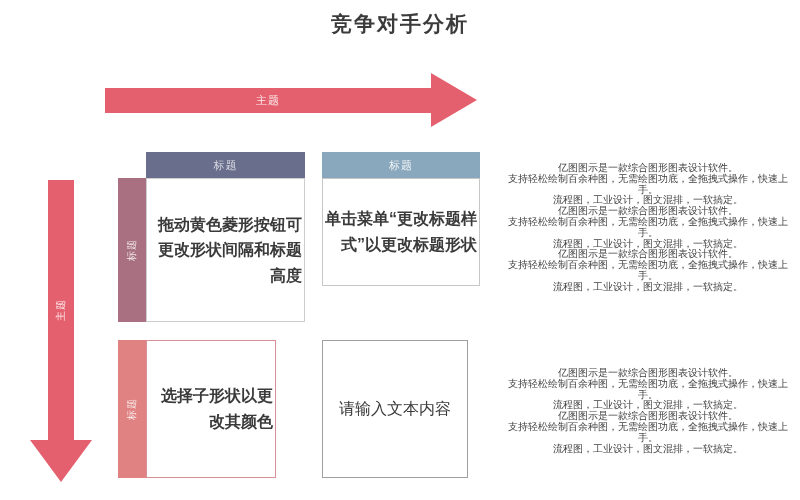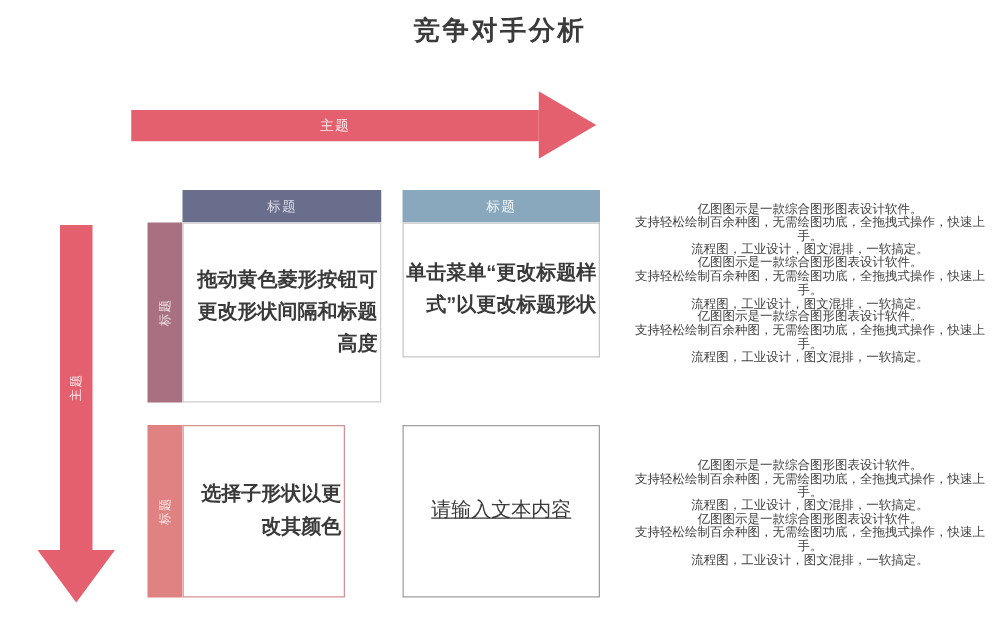--- a/index.html
+++ b/index.html
@@ -48,21 +48,21 @@
   .side-bl{left:118px;top:340px;height:138px;background:var(--salmon);}
   .side-bar span{transform:rotate(-90deg);font-size:10px;white-space:nowrap;
     color:rgba(255,255,255,0.82);letter-spacing:1px;}
   
   .q-body{position:absolute;background:#fff;box-sizing:border-box;
     display:flex;align-items:center;justify-content:center;text-align:right;
     font-size:16px;font-weight:bold;color:#3a3a3a;line-height:1.6;padding:16px 2px;}
   .body-tl{left:146px;top:178px;width:159px;height:144px;border:1px solid #cdcdcd;}
   .body-tr{left:322px;top:178px;width:158px;height:108px;border:1px solid #c6c6c6;}
   .body-bl{left:146px;top:340px;width:130px;height:138px;border:1px solid #d98f96;}
-  .body-br{left:322px;top:340px;width:158px;height:138px;border:1px solid #9f9f9f;font-weight:400;text-decoration:underline;}
+  .body-br{left:322px;top:340px;width:146px;height:138px;border:1px solid #9f9f9f;font-weight:400;}
   
   .text-block{position:absolute;left:502px;width:292px;text-align:center;
     font-size:10px;line-height:1.08;color:#3f3f3f;}
   .block-top{top:163px;}
   .block-bottom{top:368px;}
 </style>
 </head>
 <body>
 
 <div class="canvas">

